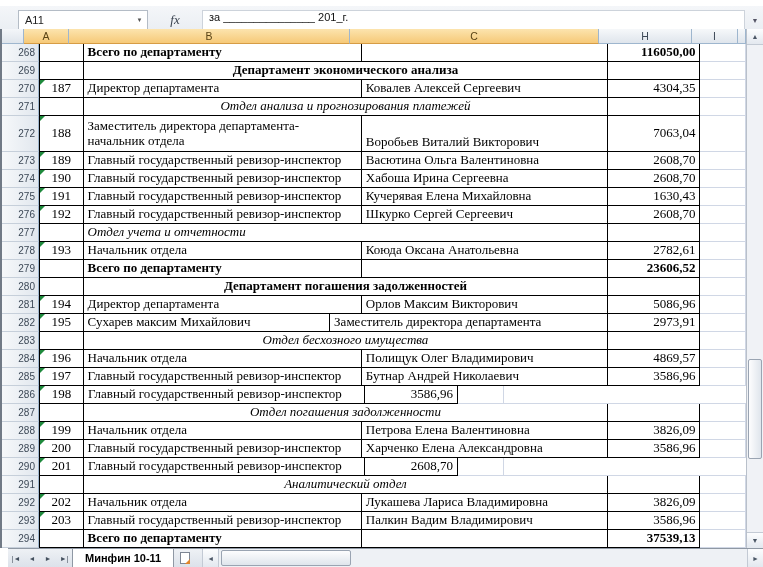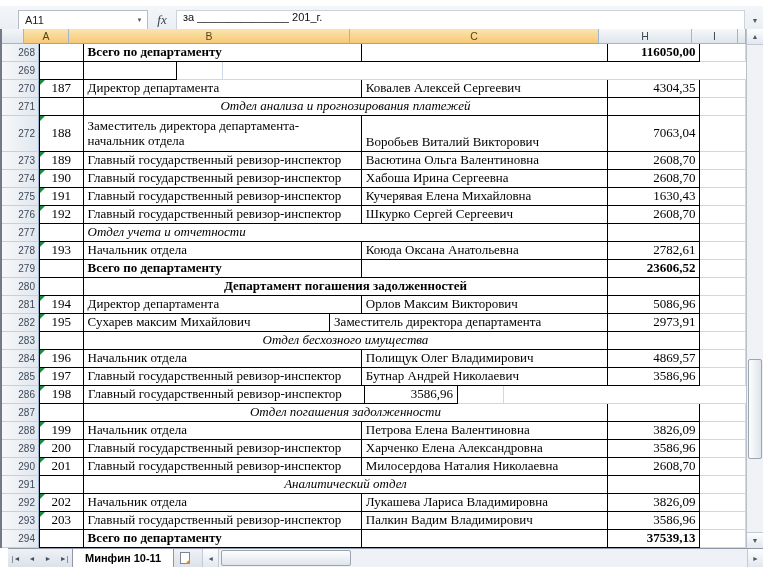--- a/index.html
+++ b/index.html
@@ -8,21 +8,21 @@
   .app { position:relative; width:763px; height:567px; background:#fff; }
 
   
   .formula-row { position:absolute; top:6px; left:0; right:0; height:29px;
     background:linear-gradient(#f4f6f9,#e9edf2); border-bottom:1px solid #bfc6cf;
     display:flex; align-items:center; }
   .name-box { width:130px; height:21px; margin-left:18px; background:#fff;
     border:1px solid #b4bcc6; display:flex; align-items:center; }
   .name-box .nb-txt { flex:1; padding-left:6px; font-size:11px; color:#222; }
   .nb-arrow { width:15px; text-align:center; font-size:6px; color:#555; }
-  .fx-btn { width:28px; text-align:center; font-style:italic;
+  .fx-btn { width:54px; text-align:center; font-style:italic;
     font-family:"Liberation Serif","DejaVu Serif",serif; font-size:13px; color:#3a4350; }
   .formula-field { flex:1; height:21px; background:#fff; border:1px solid #cdd3db;
     display:flex; align-items:flex-start; padding-left:6px; font-size:11px; color:#111;
     margin-right:2px; }
   .fb-expand { width:16px; text-align:center; font-size:7px; color:#556; }
 
   
   .sheet { position:absolute; top:29px; left:0; width:746px; height:519px;
     background:#fff; border-left:2px solid #717a86; overflow:hidden; }
   .col-headers { display:flex; height:15px; }
@@ -124,20 +124,21 @@
           <div class="cell c-a"></div>
           <div class="cell c-b bold">Всего по департаменту</div>
           <div class="cell c-c"></div>
           <div class="cell c-h bold">116050,00</div>
           <div class="cell c-i"></div>
           <div class="cell c-fill"></div>
         </div>
         <div class="grid-row">
           <div class="gutter">269</div>
           <div class="cell c-a"></div>
+          <div class="cell c-bc bold center">Департамент экономического анализа</div>
           <div class="cell c-h"></div>
           <div class="cell c-i"></div>
           <div class="cell c-fill"></div>
         </div>
         <div class="grid-row">
           <div class="gutter">270</div>
           <div class="cell c-a err">187</div>
           <div class="cell c-b">Директор департамента</div>
           <div class="cell c-c">Ковалев Алексей Сергеевич</div>
           <div class="cell c-h">4304,35</div>
@@ -307,21 +308,20 @@
           <div class="cell c-b">Главный государственный ревизор-инспектор</div>
           <div class="cell c-c">Харченко Елена Александровна</div>
           <div class="cell c-h">3586,96</div>
           <div class="cell c-i"></div>
           <div class="cell c-fill"></div>
         </div>
         <div class="grid-row">
           <div class="gutter">290</div>
           <div class="cell c-a err">201</div>
           <div class="cell c-b">Главный государственный ревизор-инспектор</div>
-          <div class="cell c-c">Милосердова Наталия Николаевна</div>
           <div class="cell c-h">2608,70</div>
           <div class="cell c-i"></div>
           <div class="cell c-fill"></div>
         </div>
         <div class="grid-row">
           <div class="gutter">291</div>
           <div class="cell c-a"></div>
           <div class="cell c-bc italic center">Аналитический отдел</div>
           <div class="cell c-h"></div>
           <div class="cell c-i"></div>

